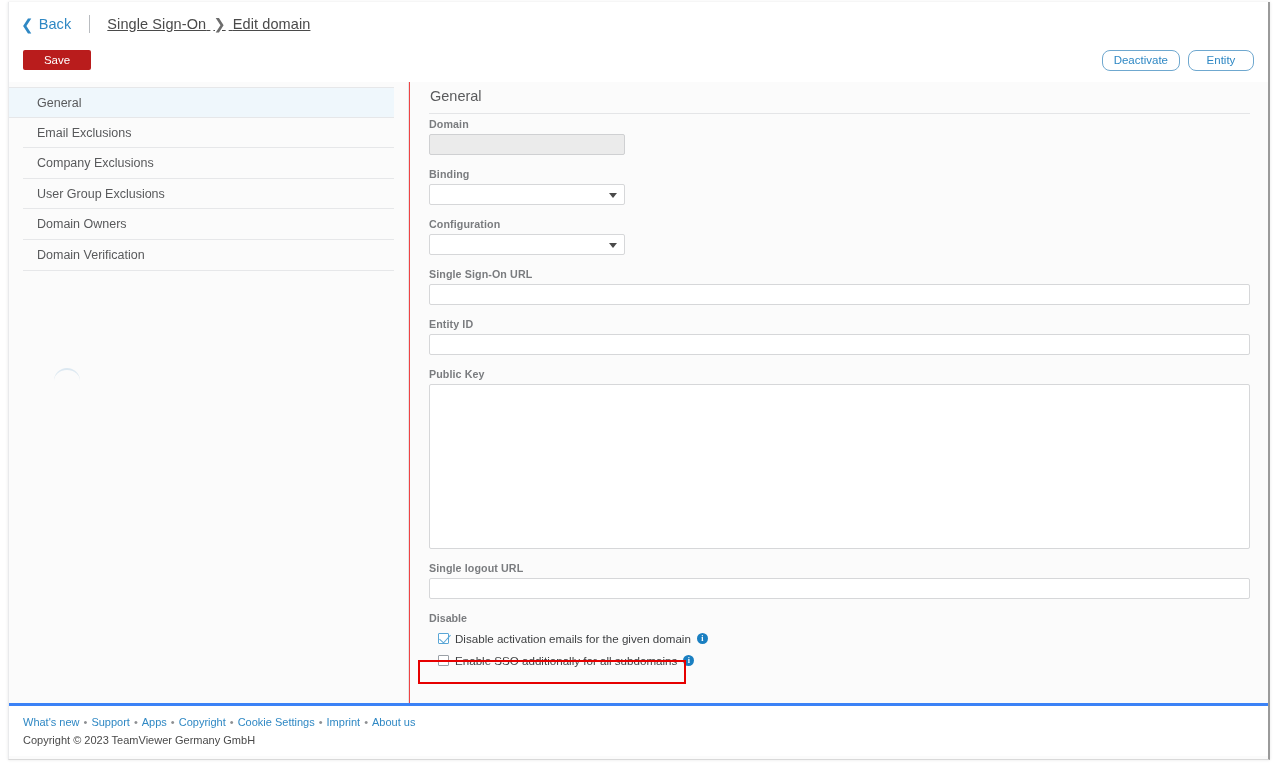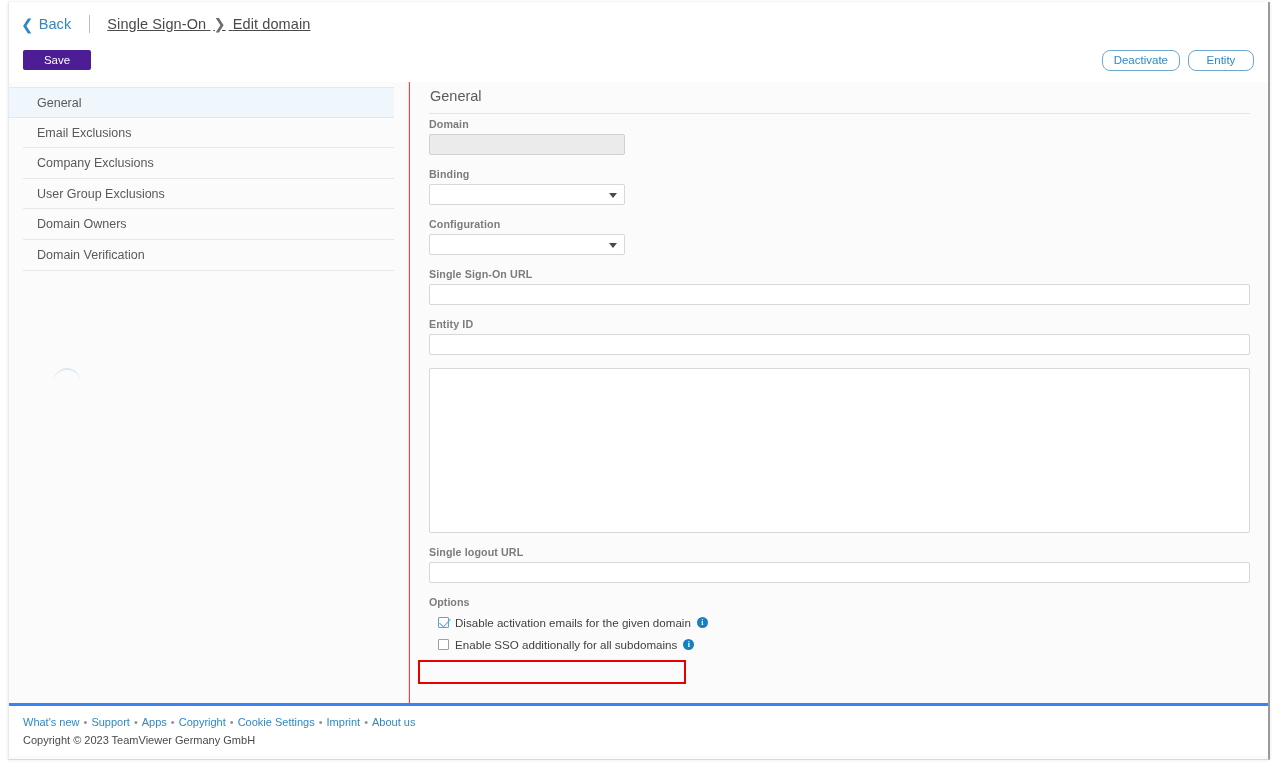--- a/index.html
+++ b/index.html
@@ -71,21 +71,21 @@
     letter-spacing: .1px;
     text-decoration: underline;
   }
   .bc-sep { color: #6d6d6d; padding: 0 3px; }
 
   
   .save-btn {
     position: absolute;
     left: 14px; top: 48px;
     width: 68px; height: 20px;
-    background: #4c1d95;
+    background: #b91c1c;
     border: none;
     border-radius: 2px;
     color: #ffffff;
     font-size: 11.5px;
     font-family: "Liberation Sans", sans-serif;
     cursor: default;
     line-height: 20px;
     padding: 0;
     text-align: center;
   }
@@ -419,30 +419,31 @@
             <label class="field-label">Single Sign-On URL</label>
             <input class="text-input" type="text" value="" style="">
           </div>
 
           <div class="field">
             <label class="field-label">Entity ID</label>
             <input class="text-input" type="text" value="" style="">
           </div>
 
           <div class="field">
+            <label class="field-label">Public Key</label>
             <textarea class="textarea-key" style=""></textarea>
           </div>
 
           <div class="field">
             <label class="field-label">Single logout URL</label>
             <input class="text-input" type="text" value="" style="">
           </div>
 
           <div class="field">
-            <label class="options-label">Options</label>
+            <label class="options-label">Disable</label>
 
             <div class="opt-row">
               <span class="cbox checked"></span>
               <span class="opt-text">Disable activation emails for the given domain</span>
               <span class="info-icon">i</span>
             </div>
 
             <div class="opt-row">
               <span class="cbox"></span>
               <span class="opt-text">Enable SSO additionally for all subdomains</span>

